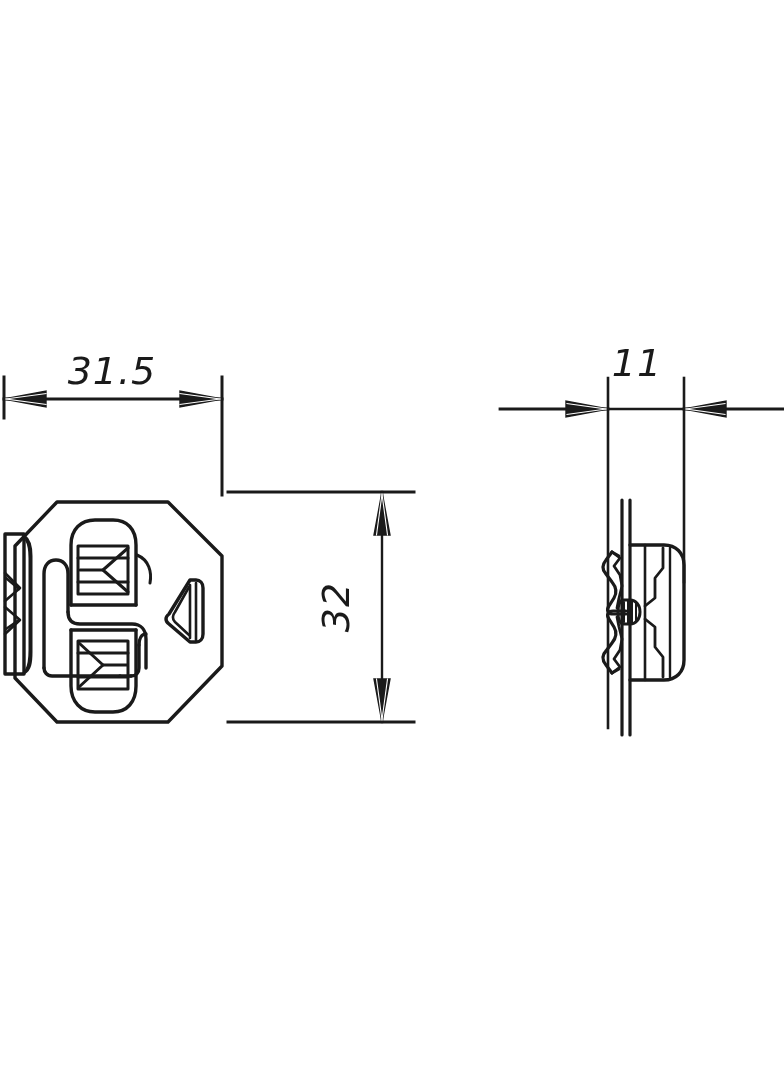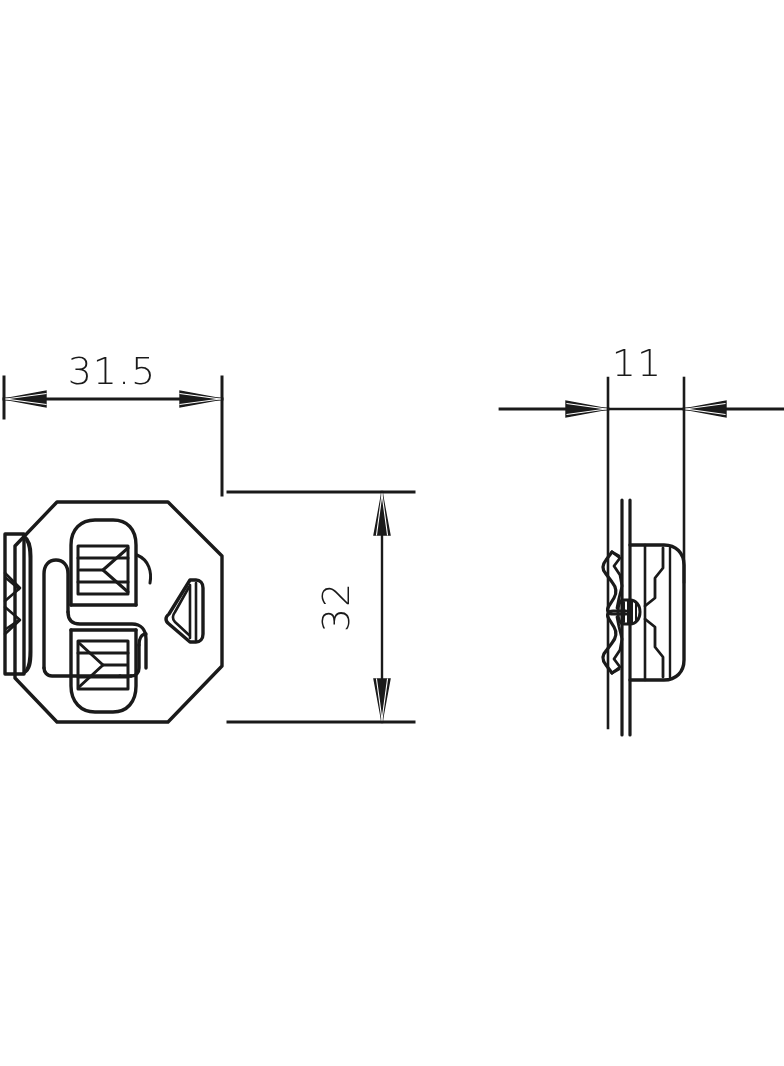--- a/index.html
+++ b/index.html
@@ -14,20 +14,21 @@
     position: relative;
     font-family: "DejaVu Sans", sans-serif;
     overflow: hidden;
   }
   #drawing-root {
     position: absolute;
     left: 0;
     top: 0;
     width: 784px;
     height: 1066px;
+    font-style: italic;
   }
   svg.drawing {
     display: block;
     width: 784px;
     height: 1066px;
     background: #ffffff;
   }
   .dim-text {
     font-family: "DejaVu Sans", sans-serif;
     font-weight: 300;

